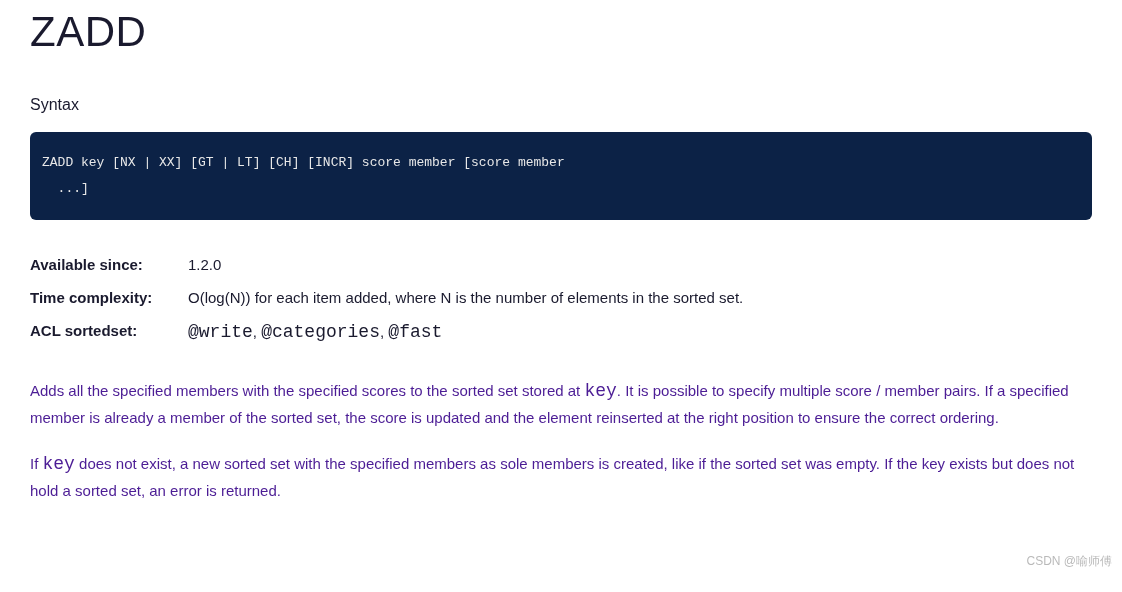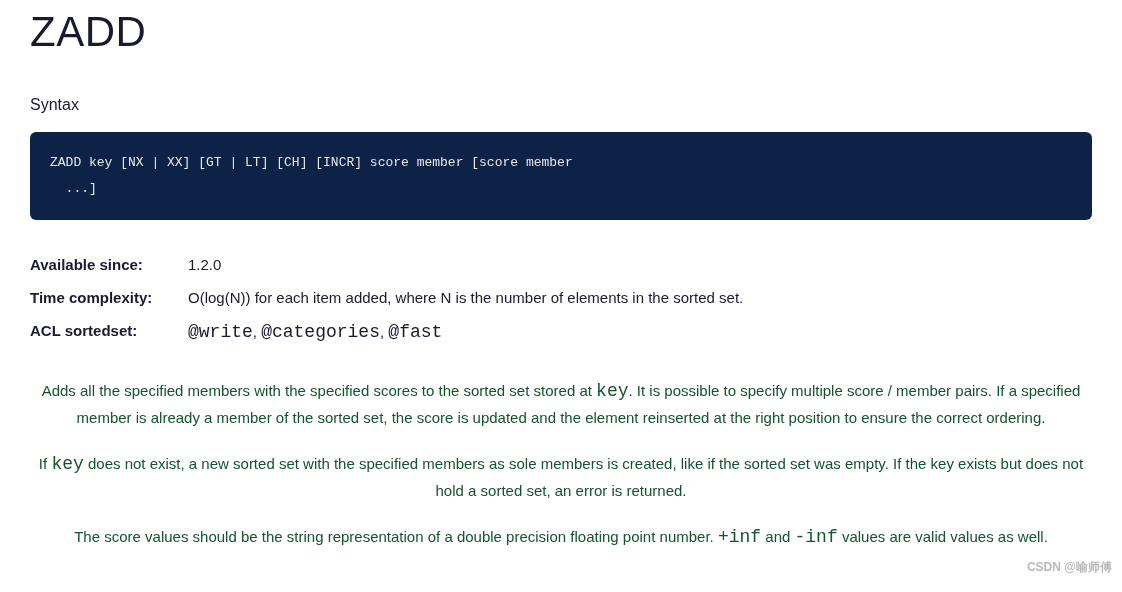--- a/index.html
+++ b/index.html
@@ -25,21 +25,21 @@
     .section-heading {
       font-size: 16px;
       font-weight: 400;
       color: #1a1a2e;
       margin-bottom: 18px;
     }
     .code-block {
       background: #0c2246;
       color: #e8e8e8;
       border-radius: 6px;
-      padding: 18px 20px;
+      padding: 18px 12px;
       font-family: "SFMono-Regular", Consolas, "Liberation Mono", Menlo, monospace;
       font-size: 13px;
       line-height: 2;
       white-space: pre-wrap;
       margin-bottom: 28px;
     }
     .meta-table {
       margin-bottom: 27px;
     }
     .meta-row {
@@ -58,32 +58,30 @@
       font-size: 15px;
     }
     .meta-value code, .description code {
       font-family: "SFMono-Regular", Consolas, "Liberation Mono", Menlo, monospace;
       font-size: 18px;
       background: transparent;
     }
     .description p {
       font-size: 15px;
       line-height: 1.6;
-      color: #14532d;
+      color: #4c1d95;
       margin-bottom: 20px;
-      text-align: center;
     }
     .watermark {
       position: fixed;
-      bottom: 16px;
+      bottom: 22px;
       right: 10px;
       font-size: 12px;
       color: rgba(100,100,100,0.45);
       font-family: Arial, sans-serif;
-      font-weight: bold;
     }
   </style>
 </head>
 <body>
 
 <h1 class="page-title">ZADD</h1>
 
 <h2 class="section-heading">Syntax</h2>
 
 <div class="code-block">ZADD key [NX | XX] [GT | LT] [CH] [INCR] score member [score member
@@ -106,18 +104,15 @@
   </div>
 </div>
 
 <div class="description">
   <p>
     <span>Adds all the specified members with the specified scores to the sorted set stored at </span><code>key</code><span>. It is possible to specify multiple score / member pairs. If a specified member is already a member of the sorted set, the score is updated and the element reinserted at the right position to ensure the correct ordering.</span>
   </p>
   <p>
     <span>If </span><code>key</code><span> does not exist, a new sorted set with the specified members as sole members is created, like if the sorted set was empty. If the key exists but does not hold a sorted set, an error is returned.</span>
   </p>
-  <p>
-    <span>The score values should be the string representation of a double precision floating point number. </span><code>+inf</code><span> and </span><code>-inf</code><span> values are valid values as well.</span>
-  </p>
 </div>
 
 <div class="watermark">CSDN @喻师傅</div>
 
 </body></html>

